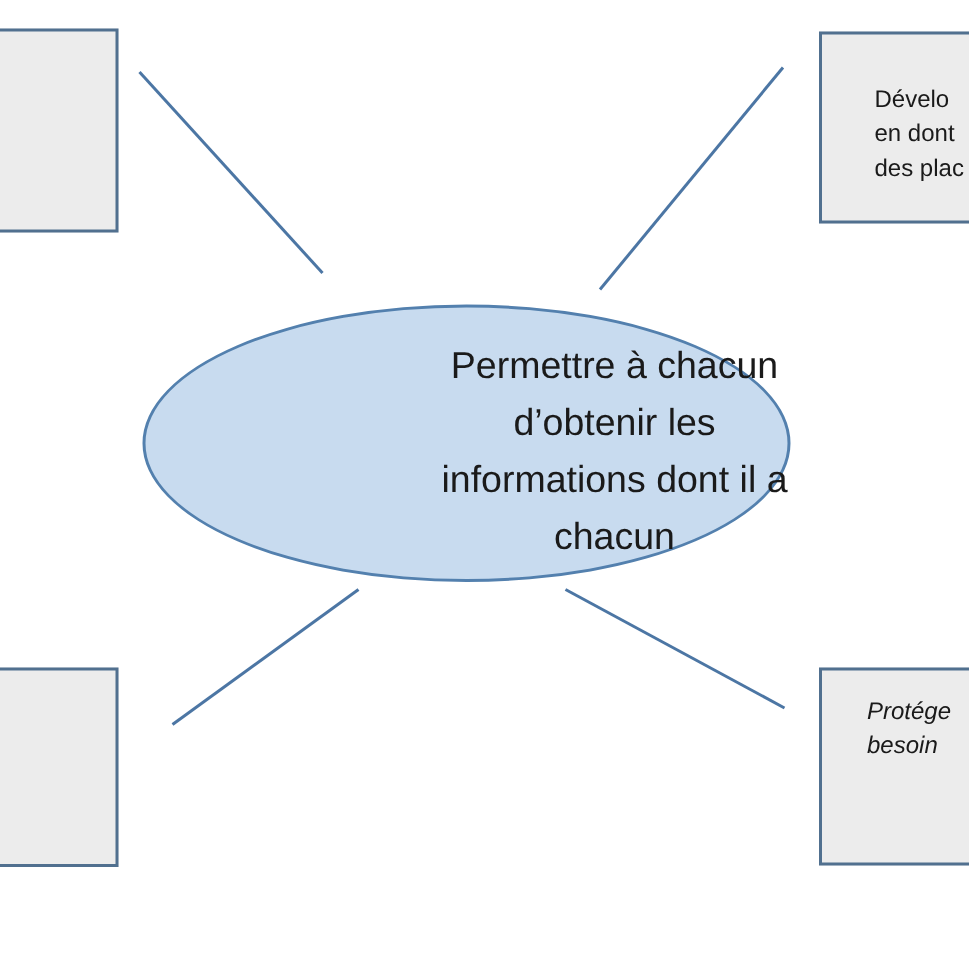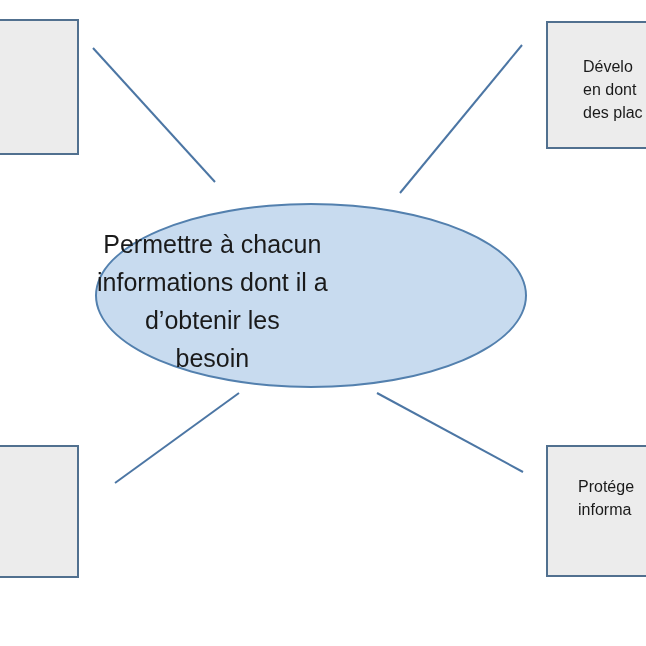--- a/index.html
+++ b/index.html
@@ -24,28 +24,28 @@
   .box-bl { left:-61px; top:445px; width:140px; height:133px; }
   .box-br { left:546px; top:445px; width:175px; height:132px; }
 
   .box-text {
     position:absolute;
     font-size:16px; line-height:23px;
     color:var(--text,#1a1a1a);
     white-space:nowrap;
   }
   .box-tr .box-text { left:35px; top:32px; }
-  .box-br .box-text { left:30px; top:28px; }
+  .box-br .box-text { left:30px; top:16px;font-style:italic; }
 
   .ellipse {
     position:absolute; left:95px; top:203px; width:432px; height:185px;
     border-radius:50%;
     background:var(--ellipse-fill,#c8dbef);
     border:2px solid var(--ellipse-border,#5380ae);
-    display:flex; align-items:center; justify-content:flex-start;
+    display:flex; align-items:center; justify-content:flex-end;
   }
   .ellipse-text {
     text-align:center;
     font-size:25px; line-height:38px;
     color:var(--text,#1a1a1a);
     padding-top:10px;
   }
 </style>
 </head>
 <body>
@@ -69,26 +69,26 @@
     </div>
   </div>
 
   <div class="box box-bl">
     
   </div>
 
   <div class="box box-br">
     <div class="box-text">
       <div>Protége</div>
-      <div>informa</div>
+      <div>besoin</div>
     </div>
   </div>
 
   <div class="ellipse">
     <div class="ellipse-text">
       <div>Permettre à chacun</div>
+      <div>d’obtenir les</div>
       <div>informations dont il a</div>
-      <div>d’obtenir les</div>
-      <div>besoin</div>
+      <div>chacun</div>
     </div>
   </div>
 
 </div>
 
 </body></html>

